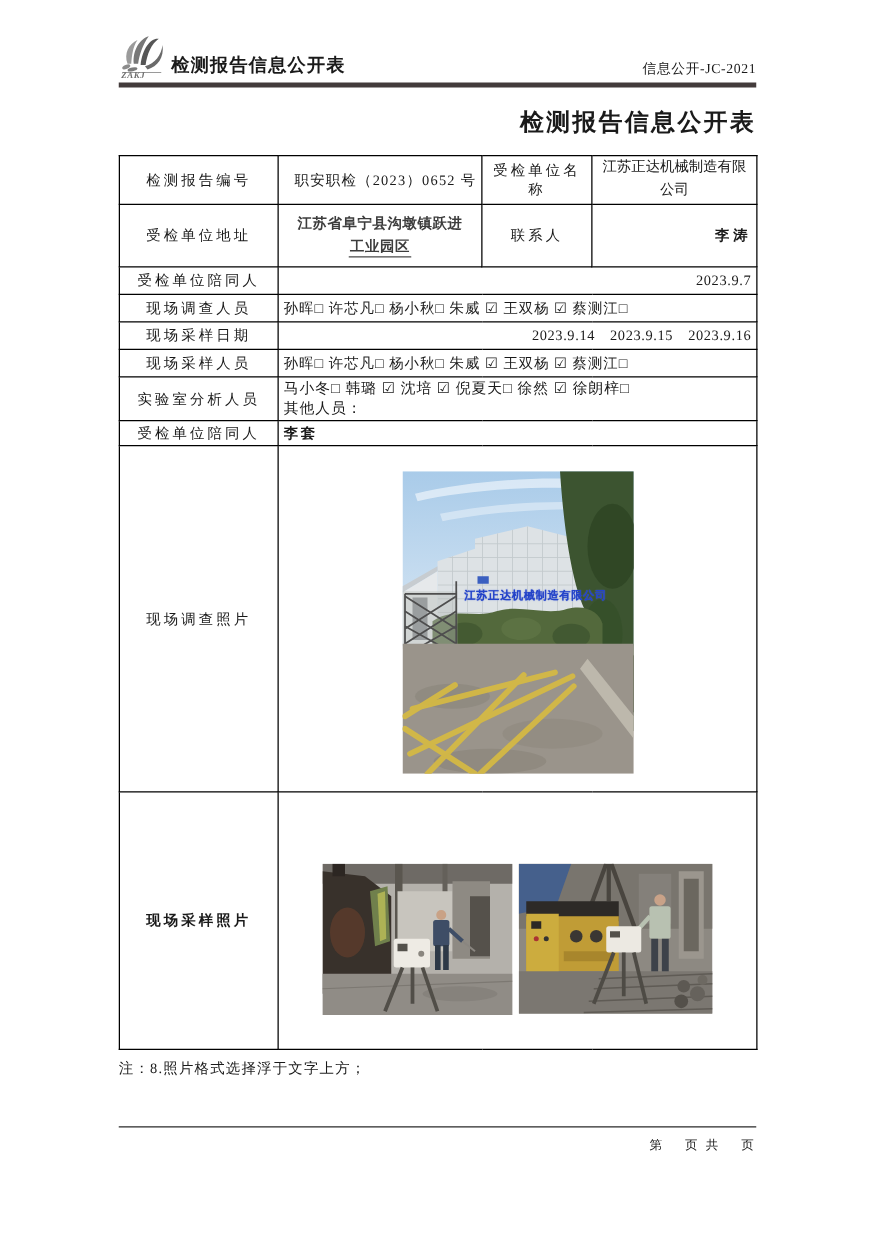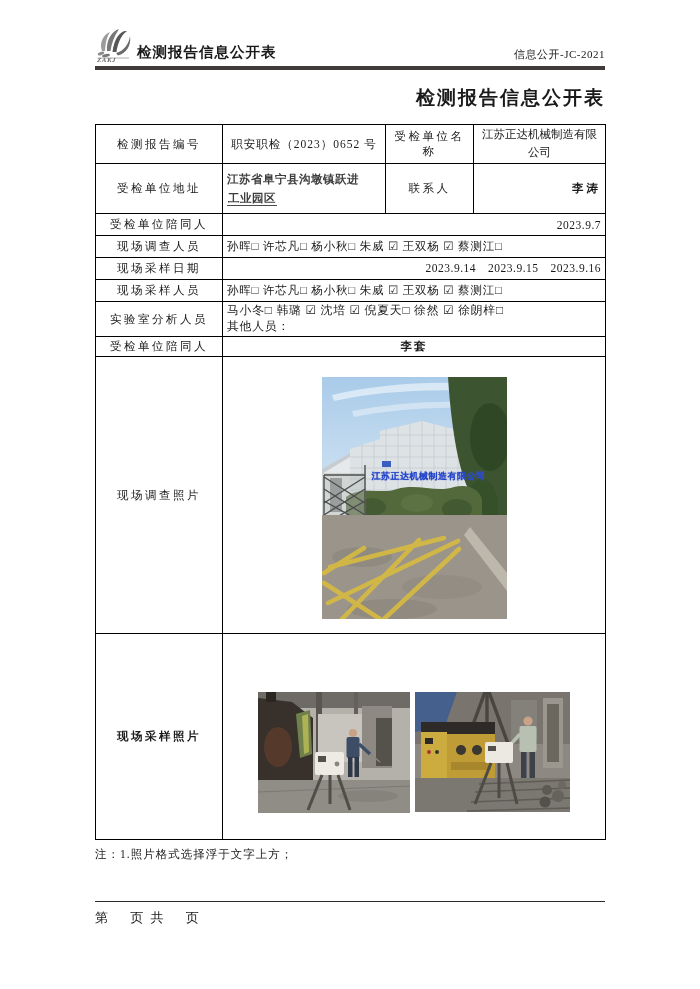--- a/index.html
+++ b/index.html
@@ -46,49 +46,49 @@
   .r1 { height:39px; }
   .r2 { height:50px; }
   .r3 { height:21px; }
   .rStd { height:22px; }
   .r8 { height:23px; }
   .r9 { height:20px; }
   .rPhoto1 { height:277px; }
   .rPhoto2 { height:206px;font-weight:bold; }
 
   .unit-name { font-size:10.5px; line-height:1.55; text-align:center; padding:2px 6px; }
-  .report-no { text-align:center; font-size:12.5px; letter-spacing:1px; }
+  .report-no { text-align:right; font-size:12.5px; letter-spacing:1px; }
   .addr {
     font-family:Liberation Serif, serif; font-weight:bold; color:#3d3d3d;
-    font-size:13px; line-height:1.65; letter-spacing:.5px;
+    font-size:13px; text-align:center; line-height:1.65; letter-spacing:.5px;
   }
   .addr .u2 { border-bottom:1.5px solid #4a4a4a; padding:0 1px 1px 1px; }
   .contact-name { text-align:right; font-size:17px; font-weight:bold; letter-spacing:3px; }
   .chk { font-size:11.8px; letter-spacing:.8px; white-space:nowrap; }
   .date-val { text-align:right; font-size:12.3px; letter-spacing:.5px; }
   .lab-line { font-size:11.8px; letter-spacing:.8px; white-space:nowrap; }
-  .escort-name { text-align:center; font-size:13px; font-weight:bold; letter-spacing:2px; }
+  .escort-name { font-size:13px; font-weight:bold; letter-spacing:2px; }
 
   
   .photo-cell { text-align:center; vertical-align:top; }
   .photo1-wrap { position:relative; display:inline-block; width:185px; height:242px; margin-top:8px; }
   .photo1-wrap svg { display:block; }
   .sign-overlay {
     position:absolute; left:27%; top:38.5%; width:70%;
     color:#2443c8; font-weight:bold; font-size:9px; letter-spacing:.5px;
     font-family:"Liberation Sans", sans-serif; white-space:nowrap; overflow:hidden;
     text-align:left; text-shadow:0 0 1px #4a66d8;
   }
   .photos2-wrap { display:inline-flex; gap:5px; margin-top:33px; }
   .photos2-wrap svg { display:block; }
 
   
   .note { font-size:11.5px; margin-top:7px; letter-spacing:1px; }
   .footer-rule { border-top:1.2px solid #2a2a2a; margin-top:39px; width:510px; }
-  .footer-text { text-align:left; font-size:13px; margin-top:7px; letter-spacing:2px; }
+  .footer-text { text-align:right; font-size:10px; margin-top:7px; letter-spacing:2px; }
 </style>
 </head>
 <body>
 
 <div class="page">
 
   <div class="header">
     <div class="brand">
       <div class="logo">
         <svg width="38" height="36" viewBox="0 0 38 36">
@@ -317,18 +317,18 @@
               <path d="M92 71 L102 112"></path>
               <path d="M84 71 L84 106"></path>
             </g>
           </svg>
         </div>
       </td>
     </tr>
   </tbody>
     </table>
 
-  <div class="note">注：1.照片格式选择浮于文字上方；</div>
+  <div class="note">注：8.照片格式选择浮于文字上方；</div>
 
   <div class="footer-rule"></div>
   <div class="footer-text">第　 页 共　 页</div>
 
 </div>
 
 </body></html>

